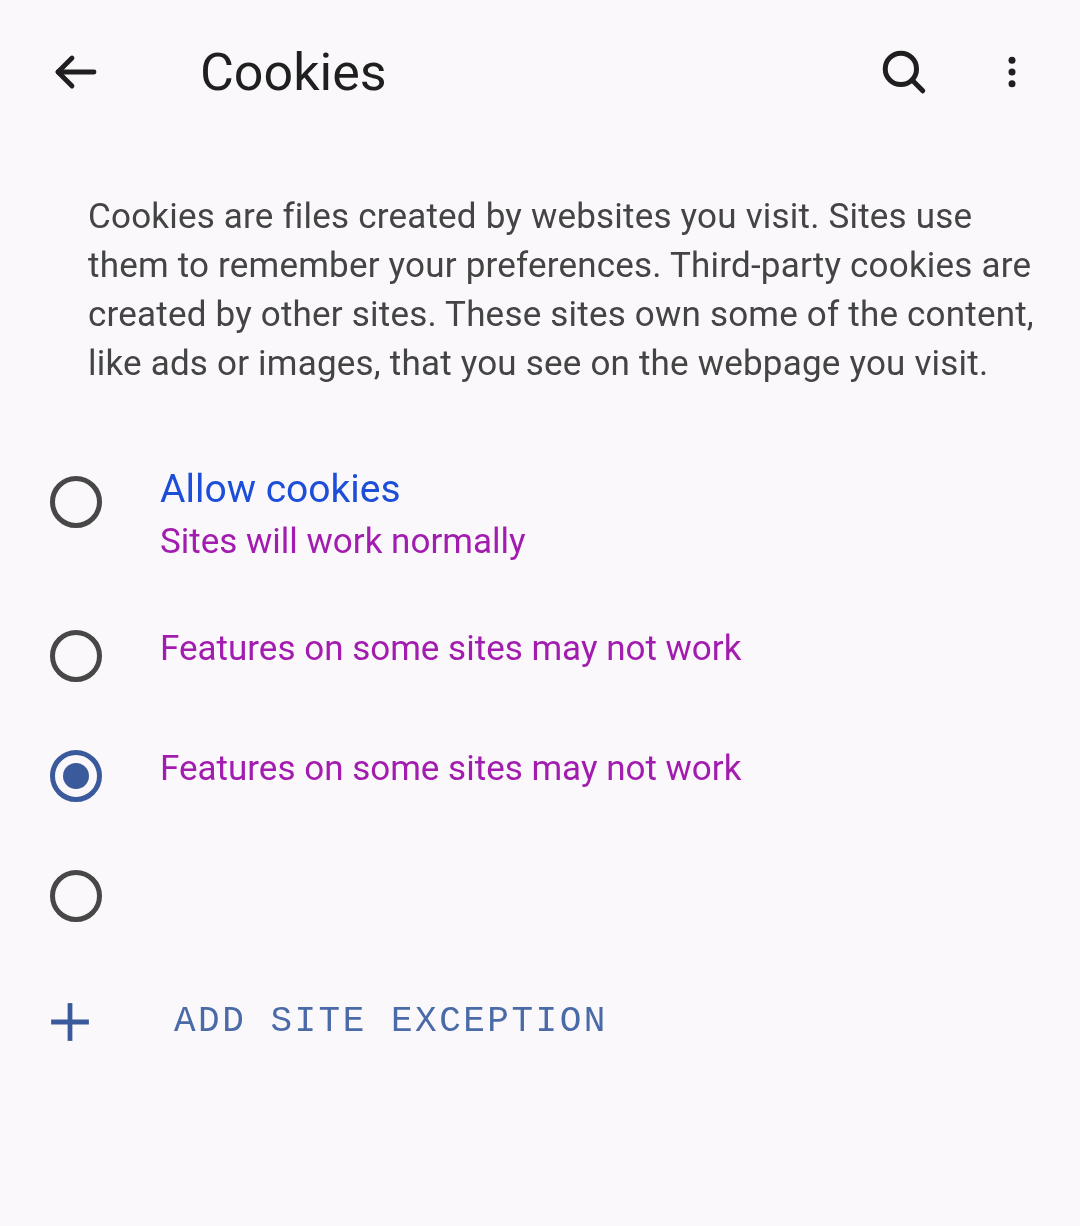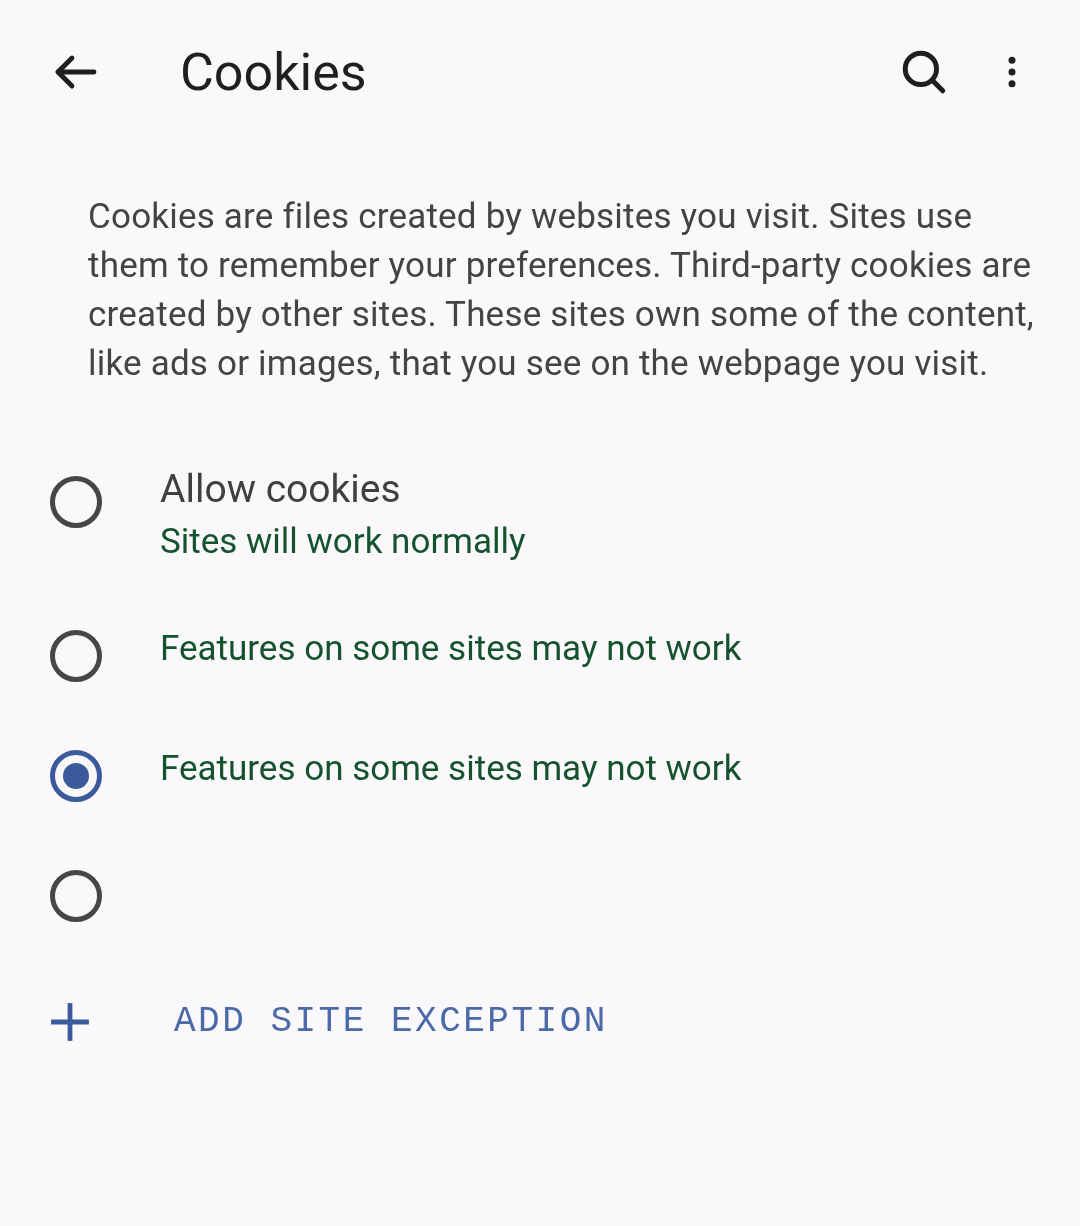--- a/index.html
+++ b/index.html
@@ -10,20 +10,21 @@
     background:#faf8fb;
     font-family: Roboto, "Helvetica Neue", Arial, sans-serif;
     color:#1f1f1f;
     overflow:hidden;
   }
   .appbar {
     display:flex;
     align-items:center;
     height:144px;
     padding:0 24px 0 32px;
+    gap:20px;
   }
   .icon-btn {
     width:88px; height:88px;
     display:flex; align-items:center; justify-content:center;
     border:none; background:none; padding:0; cursor:pointer;
     border-radius:50%;
   }
   .title {
     font-size:52px;
     font-weight:400;
@@ -57,26 +58,26 @@
   .radio.selected::after{
     content:"";
     width:26px; height:26px;
     background:#3b5a9b;
     border-radius:50%;
     display:block;
   }
   .option-text { margin-left:58px; }
   .opt-title {
     font-size:39px;
-    color:#404040;
+    color:#1d4ed8;
     line-height:1.2;
   }
   .opt-sub {
     font-size:35px;
-    color:#14532d;
+    color:#a21caf;
     margin-top:8px;
   }
   .add-row {
     display:flex;
     align-items:center;
     padding:30px 40px 40px 44px;
     cursor:pointer;
   }
   .plus {
     width:52px; height:52px;

